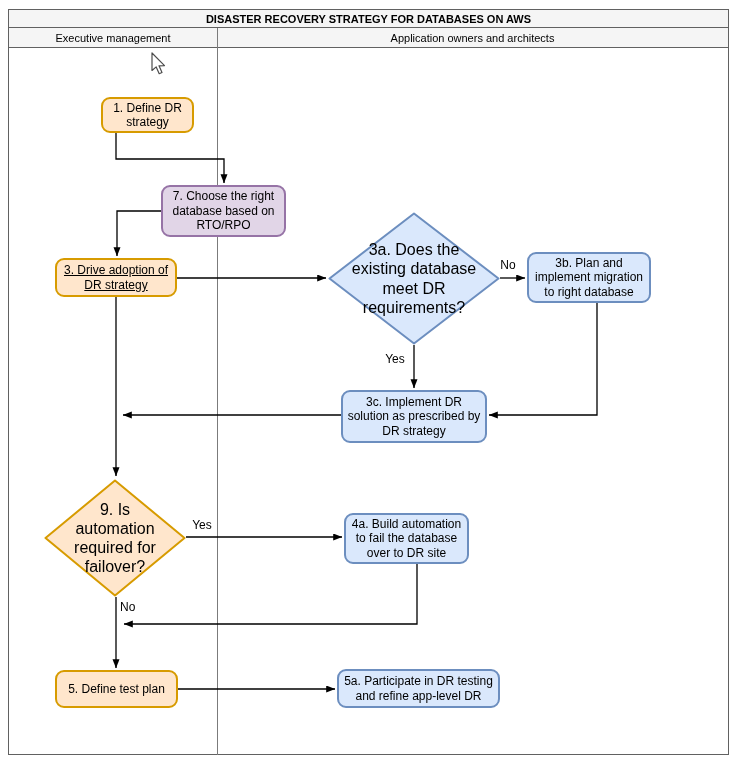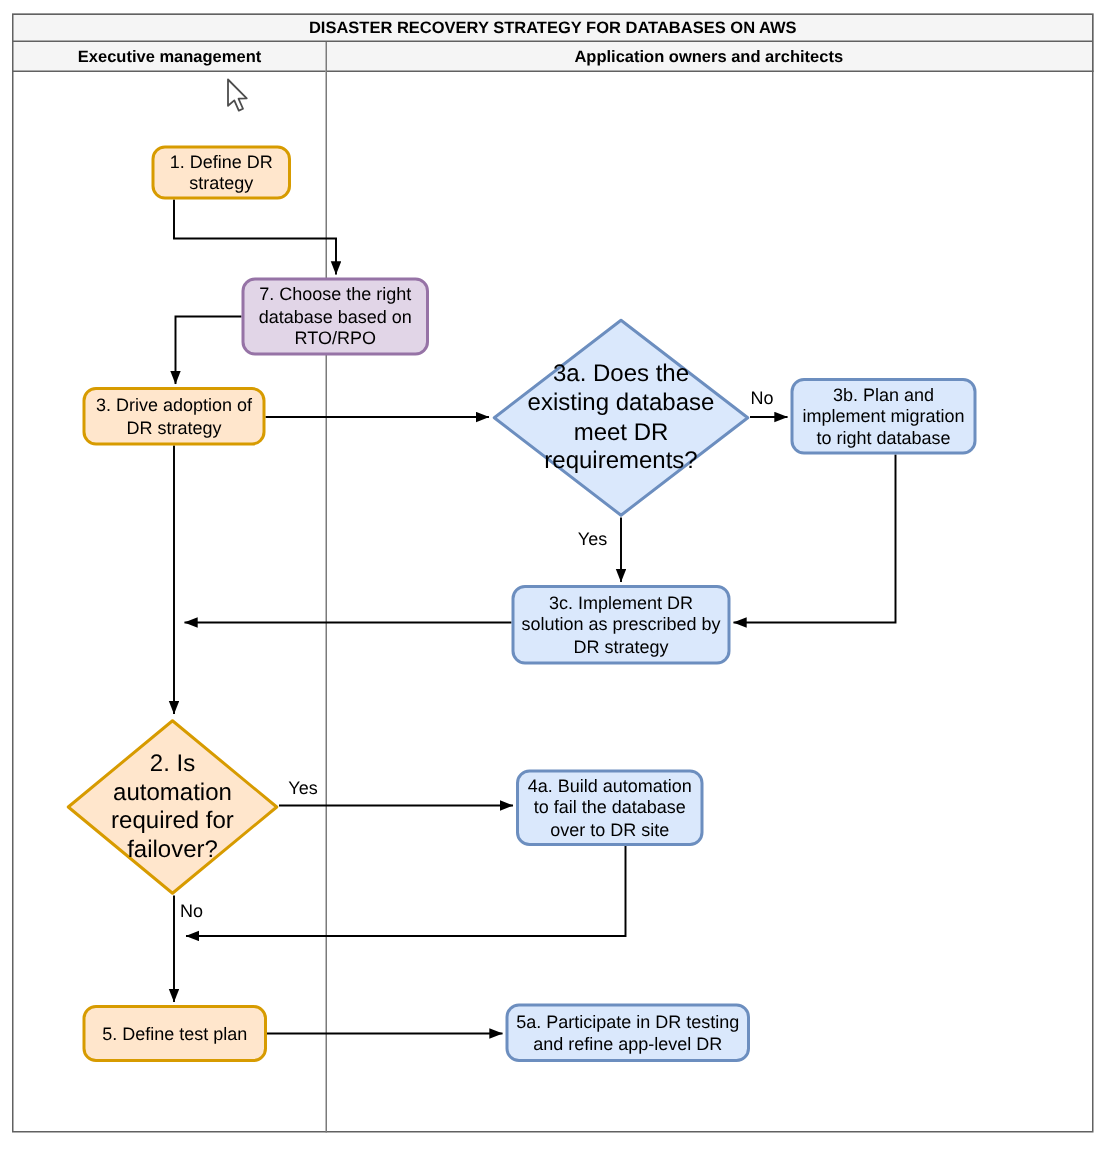--- a/index.html
+++ b/index.html
@@ -32,21 +32,21 @@
     font-size: 11px; font-weight: bold;
     z-index: 1;
   }
   .lane-header {
     position: absolute;
     top: 28px; height: 20px;
     box-sizing: border-box;
     background: #f5f5f5;
     border-bottom: 1px solid #616161;
     display: flex; align-items: center; justify-content: center;
-    font-size: 11px; font-weight: bold;
+    font-size: 11px; font-weight: normal;
     z-index: 1;
   }
   .lane-header.left  { left: 8px;   width: 209px; border-left: 1px solid #616161; }
   .lane-header.right { left: 217px; width: 512px; border-right: 1px solid #616161; }
   .lane-divider {
     position: absolute;
     left: 217px; top: 28px;
     width: 1px; height: 727px;
     background: #7b7b7b;
     z-index: 1;
@@ -129,21 +129,21 @@
   </svg>
 
   <div class="node orange" style="left:69px;  top:97px;  width:93px;  height:36px;margin-left:32px;">
     <span>1. Define DR strategy</span>
   </div>
 
   <div class="node purple" style="left:161px; top:185px; width:125px; height:52px;">
     <span>7. Choose the right database based on RTO/RPO</span>
   </div>
 
-  <div class="node orange" style="left:55px;  top:258px; width:122px; height:39px;">
+  <div class="node orange" style="left:55px;  top:258px; width:122px; height:39px;text-decoration:underline;">
     <span>3. Drive adoption of DR strategy</span>
   </div>
 
   <div class="diamond" style="left:328px; top:212px; width:172px; height:133px;">
     <svg width="172" height="133">
       <polygon points="86,1.5 170.5,66.5 86,131.5 1.5,66.5" fill="#DAE8FC" stroke="#6C8EBF" stroke-width="2" stroke-linejoin="round"></polygon>
     </svg>
     <div class="dlabel" style="padding:0 22px;">3a. Does the existing database meet DR requirements?</div>
   </div>
 
@@ -152,21 +152,21 @@
   </div>
 
   <div class="node blue" style="left:341px; top:390px; width:146px; height:53px; padding:2px 1px;">
     <span>3c. Implement DR solution as prescribed by DR strategy</span>
   </div>
 
   <div class="diamond" style="left:44px; top:479px; width:142px; height:118px;">
     <svg width="142" height="118">
       <polygon points="71,1.5 140.5,59 71,116.5 1.5,59" fill="#FFE6CC" stroke="#D79B00" stroke-width="2" stroke-linejoin="round"></polygon>
     </svg>
-    <div class="dlabel" style="padding:0 16px;">2. Is automation required for failover?</div>
+    <div class="dlabel" style="padding:0 16px;">9. Is automation required for failover?</div>
   </div>
 
   <div class="node blue" style="left:344px; top:513px; width:125px; height:51px; padding:2px 1px;">
     <span>4a. Build automation to fail the database over to DR site</span>
   </div>
 
   <div class="node orange" style="left:55px; top:670px; width:123px; height:38px;">
     <span>5. Define test plan</span>
   </div>
 

